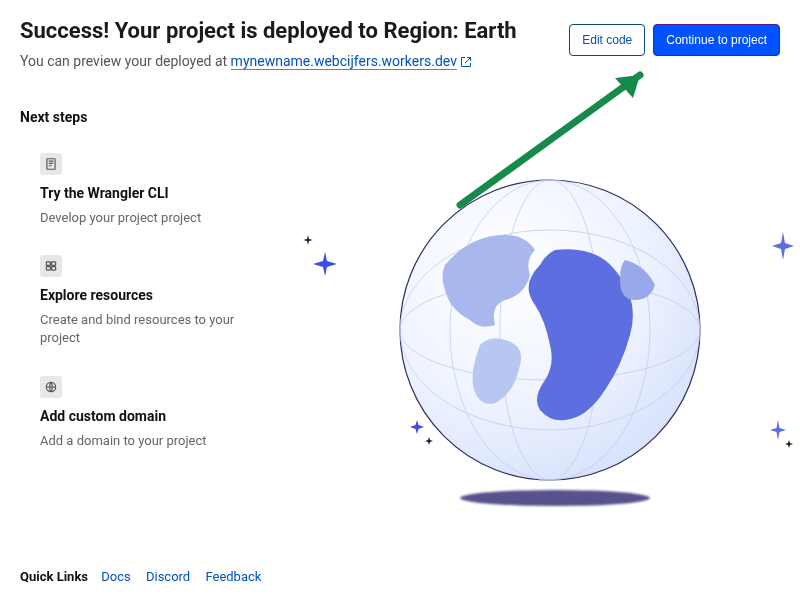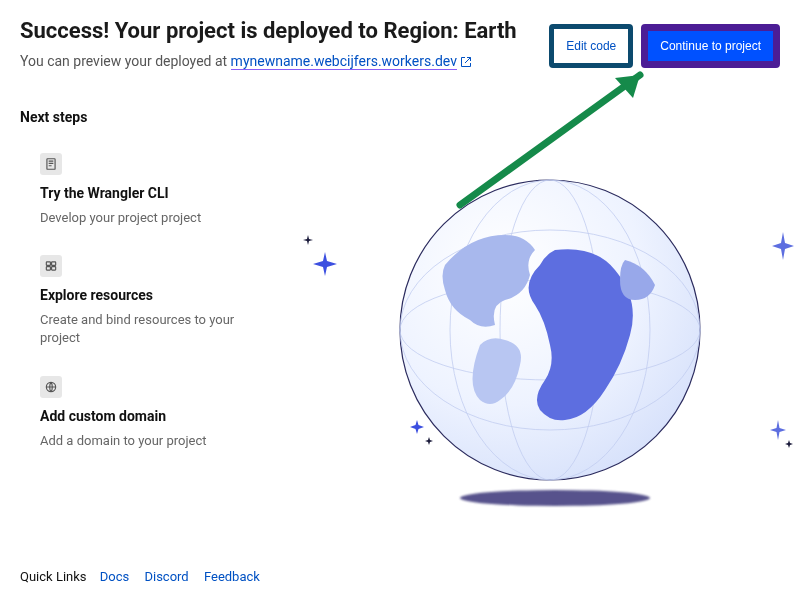--- a/index.html
+++ b/index.html
@@ -4,31 +4,31 @@
 <style>
   html,body{margin:0;padding:0;font-family:-apple-system,BlinkMacSystemFont,"Segoe UI",Roboto,Helvetica,Arial,sans-serif;background:#fff;color:#222;width:800px;height:596px;overflow:hidden;}
   .page{position:relative;width:800px;height:596px;padding:18px 20px 0 20px;box-sizing:border-box;}
   .header{display:flex;justify-content:space-between;align-items:flex-start;gap:20px;}
   .title{font-size:22px;font-weight:700;color:#1a1a1a;}
   .subtitle{margin-top:10px;font-size:14px;color:#555;}
   .subtitle a{color:#0051c3;text-decoration:none;border-bottom:1px solid #8b5cf6;}
   .ext-icon svg{vertical-align:middle;}
   .btns{display:flex;gap:8px;margin-top:6px;}
   .btn{font-size:12px;padding:8px 12px;border-radius:4px;cursor:pointer;white-space:nowrap;}
-  .btn-outline{background:#fff;color:#0051c3;border:5px solid #0c4a6e;}
-  .btn-primary{background:#0051ff;color:#fff;border:7px solid #4c1d95;}
+  .btn-outline{background:#fff;color:#0051c3;border:1px solid #0c4a6e;}
+  .btn-primary{background:#0051ff;color:#fff;border:1px solid #4c1d95;}
   .section-h{font-size:14px;font-weight:700;margin-top:40px;color:#111;}
   .cards{width:260px;margin-left:20px;}
   .card{margin-top:28px;}
   .card .icon-box{width:22px;height:22px;background:#e7e7e7;border-radius:3px;display:flex;align-items:center;justify-content:center;color:#555;margin-bottom:10px;}
   .card .icon-box svg{width:14px;height:14px;}
   .card-title{font-weight:700;font-size:14px;color:#111;}
   .card-desc{font-size:13px;color:#666;margin-top:8px;line-height:1.4;max-width:220px;}
   .quicklinks{position:absolute;left:20px;bottom:12px;font-size:13px;}
-  .quicklinks .ql-label{font-weight:400;color:#111;margin-right:10px;}
+  .quicklinks .ql-label{font-weight:700;color:#111;margin-right:10px;}
   .quicklinks a{color:#0051c3;text-decoration:none;margin-right:12px;}
   
   .globe-wrap{position:absolute;left:390px;top:170px;width:330px;height:340px;}
   .shadow{position:absolute;left:70px;top:320px;width:190px;height:16px;background:#3a3578;border-radius:50%;filter:blur(1px);opacity:.85;}
   .globe{position:absolute;left:0;top:0;width:320px;height:320px;}
   .sp{position:absolute;}
   .sp svg{display:block;}
   
   .arrow{position:absolute;left:450px;top:60px;width:210px;height:150px;pointer-events:none;}
 </style>

